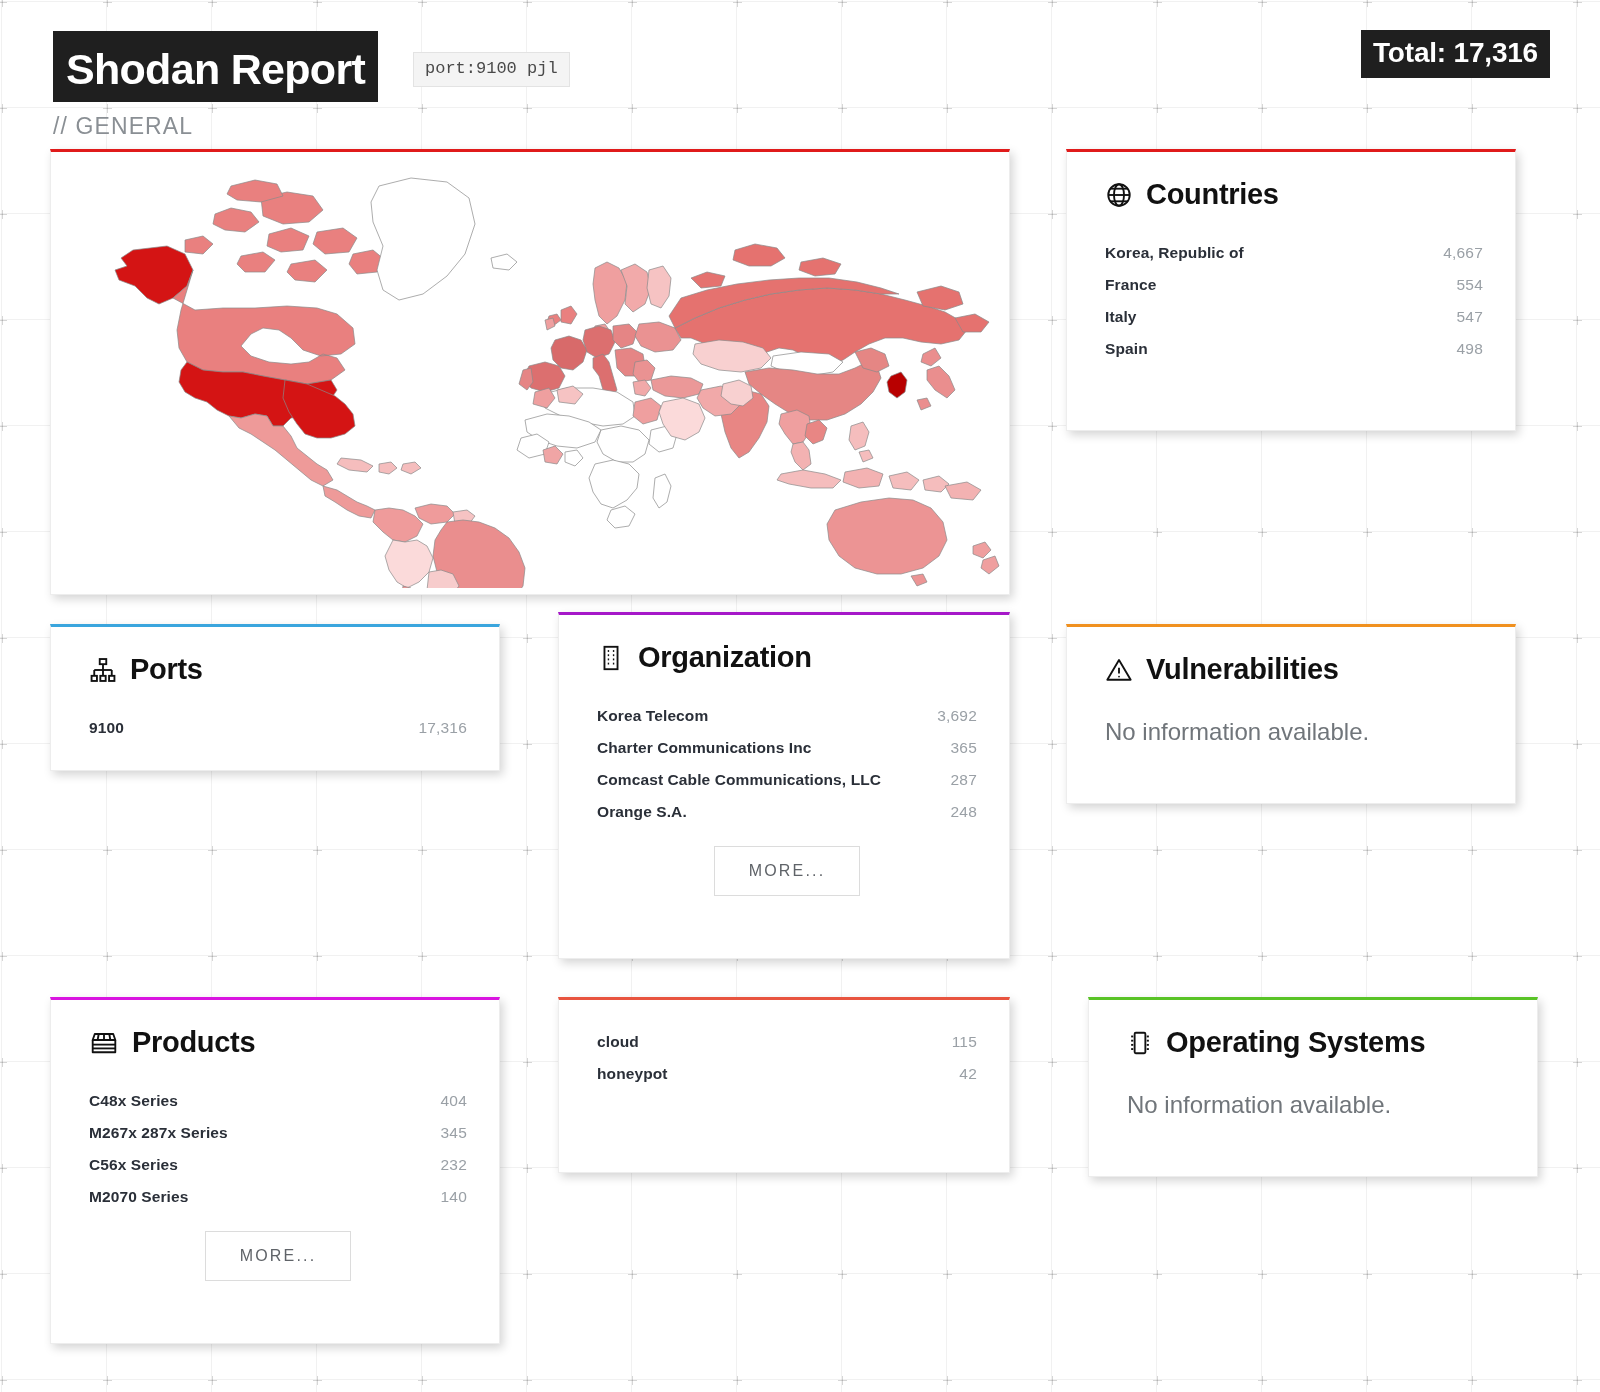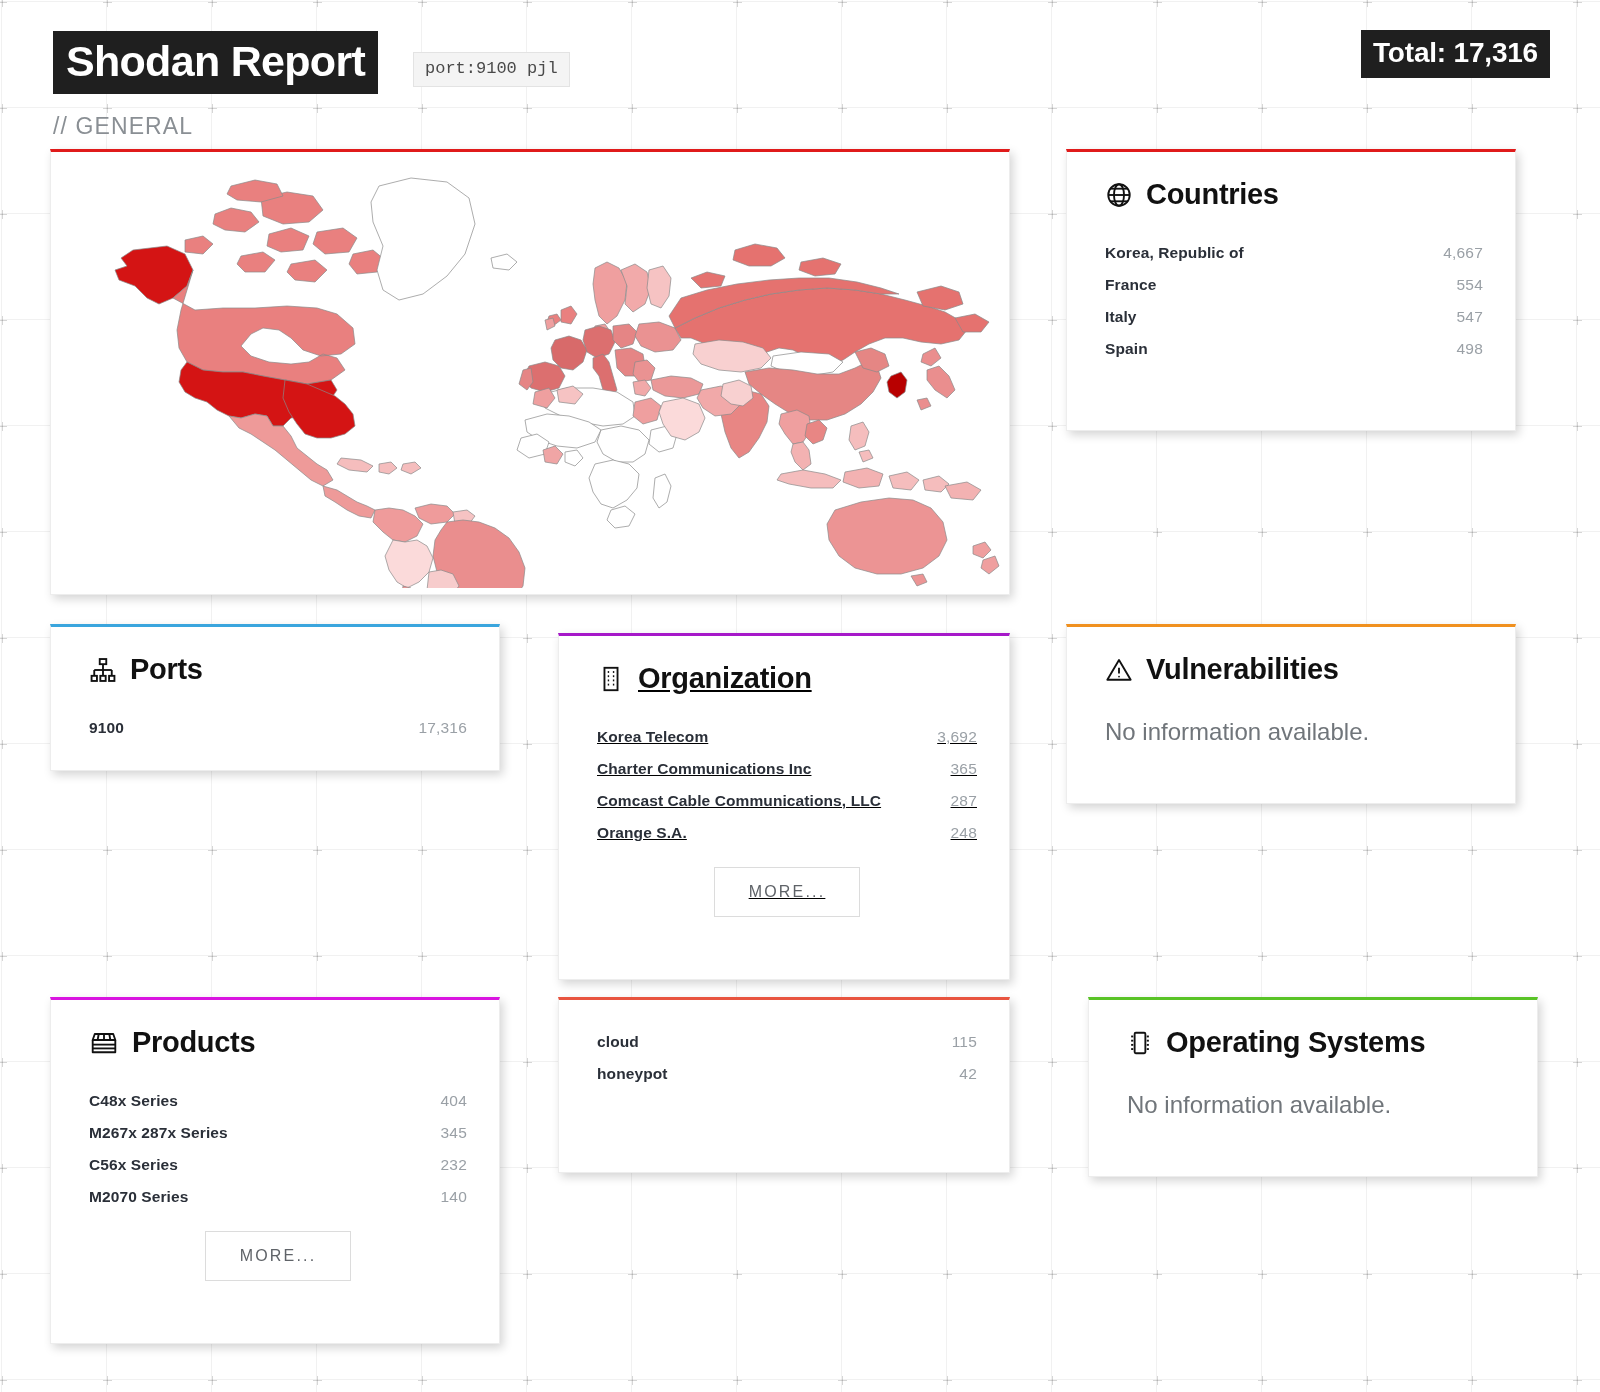--- a/index.html
+++ b/index.html
@@ -59,21 +59,21 @@
   }
   .title-badge {
     position: absolute;
     left: 53px;
     top: 31px;
     background: #1f1f1f;
     color: #ffffff;
     font-size: 43px;
     font-weight: bold;
     line-height: 1;
-    padding: 9px 13px 11px 13px;
+    padding: 17px 13px 11px 13px;
     letter-spacing: -0.7px;
     white-space: nowrap;
   }
   .query-tag {
     position: absolute;
     left: 413px;
     top: 52px;
     background: #f4f4f4;
     border: 1px solid #e3e3e3;
     color: #4a4a4a;
@@ -172,21 +172,21 @@
     letter-spacing: 2.2px;
     padding: 15px 34px;
     font-family: "Liberation Sans", sans-serif;
     cursor: pointer;
   }
 
   
   #card-map          { left: 50px;   top: 149px;  width: 960px;  height: 446px; }
   #card-countries    { left: 1066px; top: 149px;  width: 450px;  height: 282px; }
   #card-ports        { left: 50px;   top: 624px;  width: 450px;  height: 147px; }
-  #card-organization { left: 558px;  top: 633px;  width: 452px;  height: 347px; text-decoration: underline; }
+  #card-organization { left: 558px;  top: 612px;  width: 452px;  height: 347px; }
   #card-vulns        { left: 1066px; top: 624px;  width: 450px;  height: 180px; }
   #card-products     { left: 50px;   top: 997px;  width: 450px;  height: 347px; }
   #card-tags         { left: 558px;  top: 997px;  width: 452px;  height: 176px; }
   #card-os           { left: 1088px; top: 997px;  width: 450px;  height: 180px; }
 
   #card-map          { border-top-color: #e01b1b; }
   #card-countries    { border-top-color: #e01b1b; }
   #card-ports        { border-top-color: #3aa5dd; }
   #card-organization { border-top-color: #a618c9; }
   #card-vulns        { border-top-color: #f0901e; }

